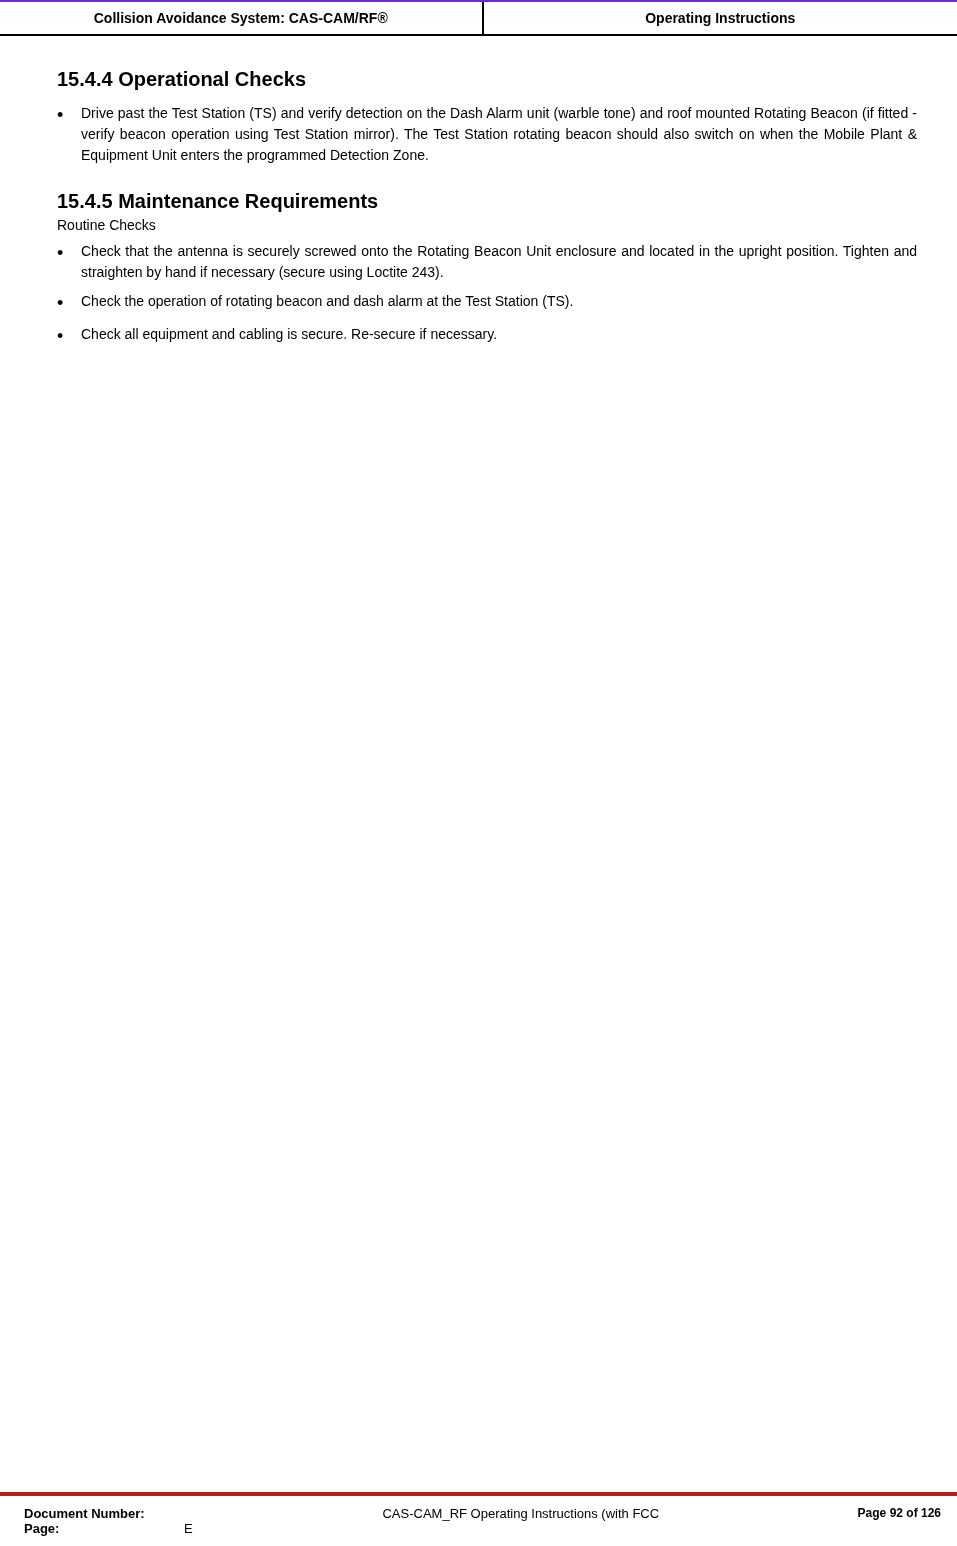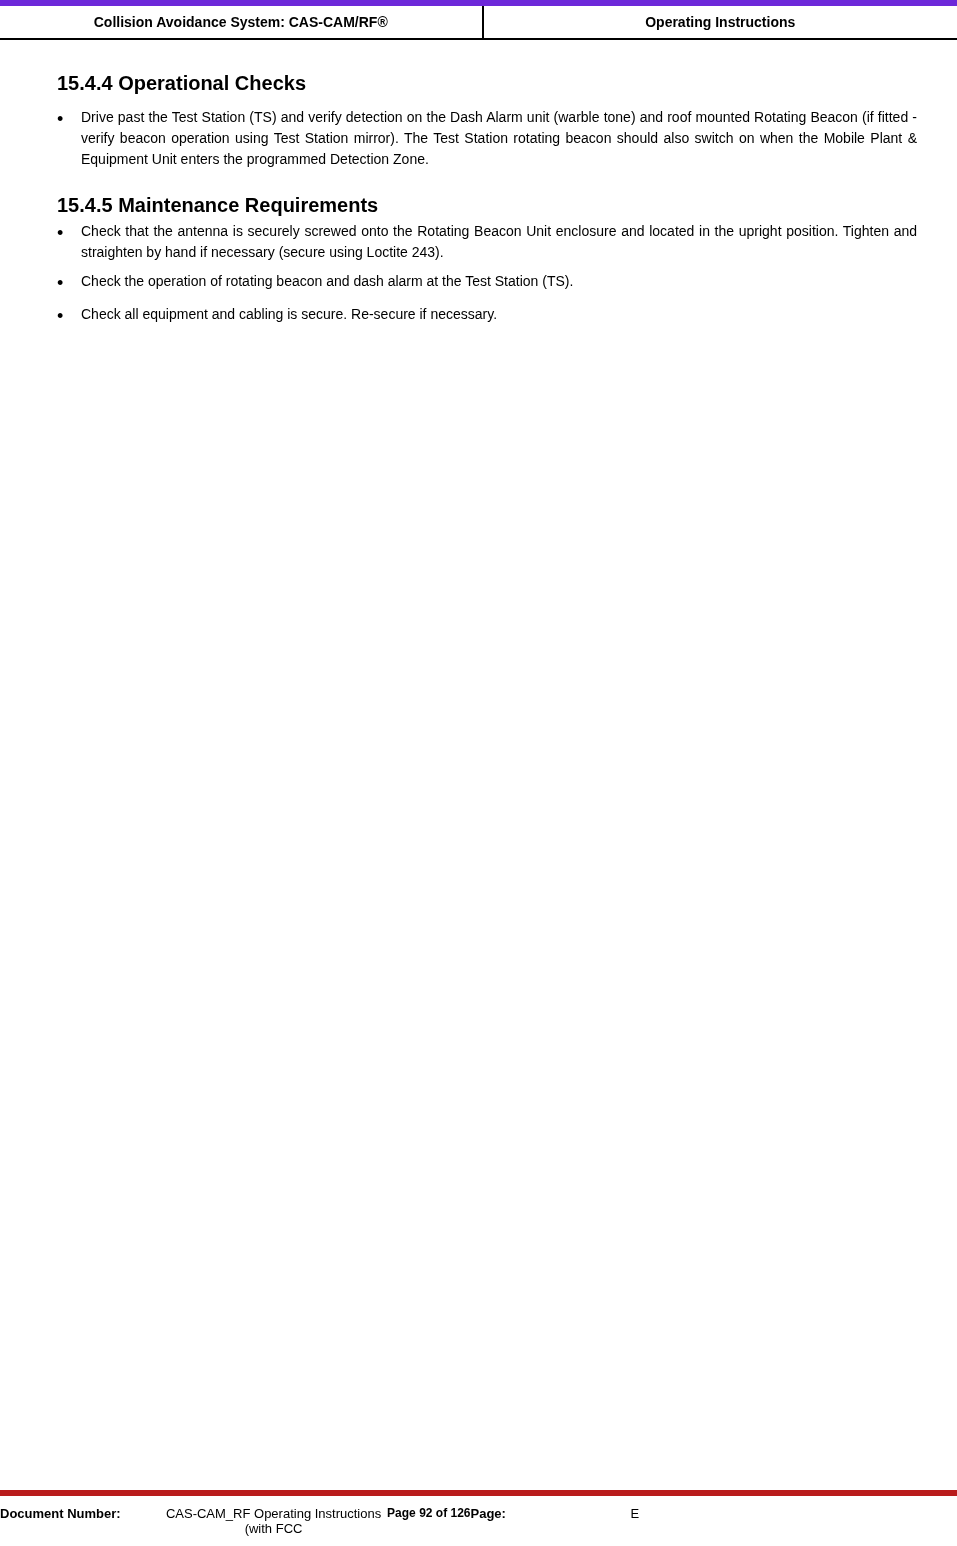--- a/index.html
+++ b/index.html
@@ -22,21 +22,21 @@
       display: flex;
       flex-direction: column;
       width: 957px;
       min-height: 1546px;
     }
 
     
     .header {
       display: flex;
       border-bottom: 2px solid #000;
-      border-top: 6px solid #6d28d9;
+      border-top: 2px solid #6d28d9;
     }
 
     .header-left {
       flex: 1;
       padding: 8px 16px;
       font-weight: bold;
       font-size: 14px;
       border-right: 2px solid #000;
       text-align: center;
     }
@@ -99,23 +99,24 @@
     .bullet-list li .text {
       flex: 1;
     }
 
     .section-gap {
       margin-top: 24px;
     }
 
     
     .footer {
-      border-top: 6px solid #b91c1c;
-      padding: 10px 16px 10px 0;
-      display: flex;
+      border-top: 4px solid #b91c1c;
+      padding: 10px 16px 10px 24px;
+      display: flex;
+      flex-direction: column;
       font-size: 13px;
     }
 
     .footer-label {
       font-weight: bold;
       min-width: 160px;
       font-size: 13px;
     }
 
     .footer-value {
@@ -158,20 +159,21 @@
       <ul class="bullet-list">
         <li>
           <span class="bullet">•</span>
           <span class="text">Drive past the Test Station (TS) and verify detection on the Dash Alarm unit (warble tone) and roof mounted Rotating Beacon (if fitted - verify beacon operation using Test Station mirror). The Test Station rotating beacon should also switch on when the Mobile Plant &amp; Equipment Unit enters the programmed Detection Zone.</span>
         </li>
       </ul>
     </div>
 
     <div class="section-gap">
       <div class="section-title-2">15.4.5    Maintenance Requirements</div>
+      <div class="routine-checks-label">Routine Checks</div>
       <ul class="bullet-list">
         <li>
           <span class="bullet">•</span>
           <span class="text">Check that the antenna is securely screwed onto the Rotating Beacon Unit enclosure and located in the upright position. Tighten and straighten by hand if necessary (secure using Loctite 243).</span>
         </li>
         <li>
           <span class="bullet">•</span>
           <span class="text">Check the operation of rotating beacon and dash alarm at the Test Station (TS).</span>
         </li>
         <li>

